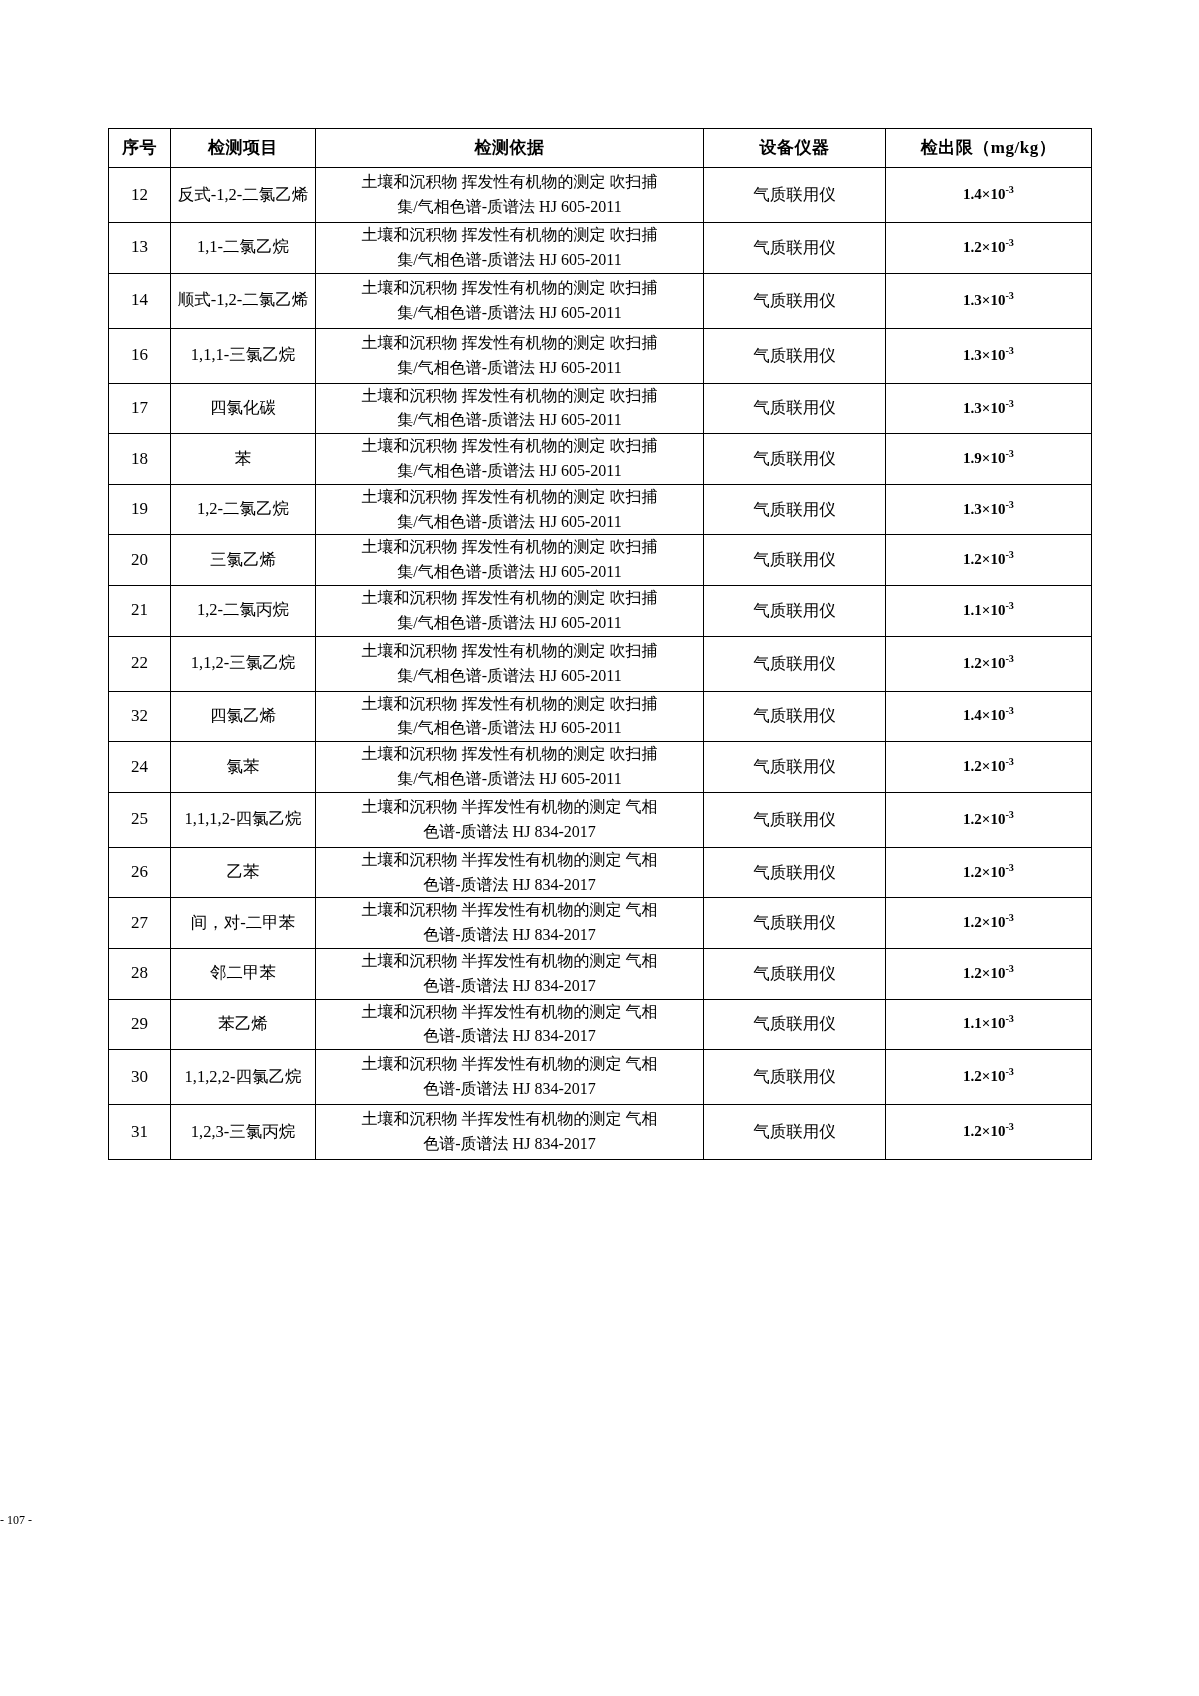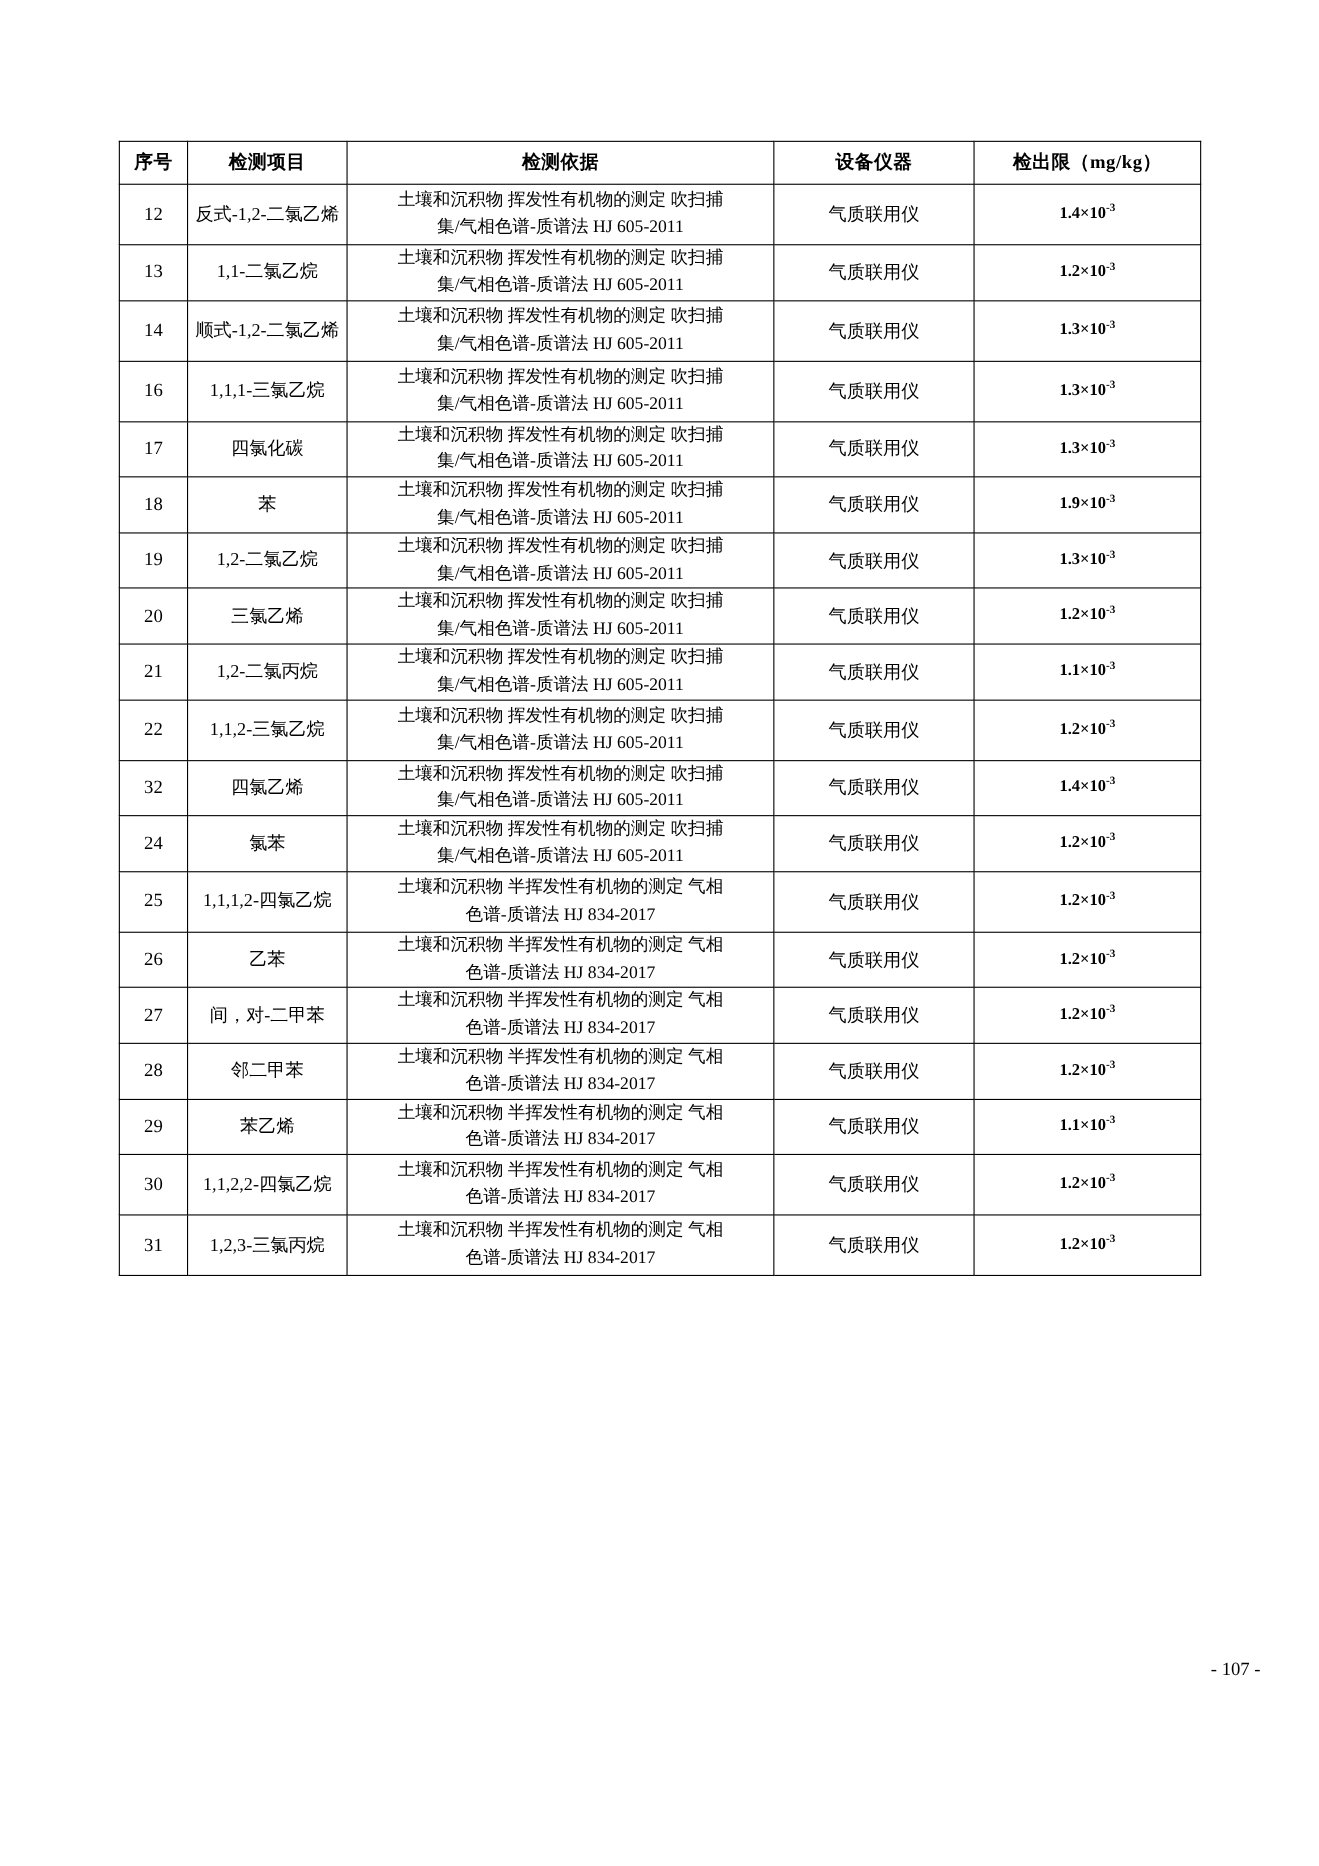--- a/index.html
+++ b/index.html
@@ -77,22 +77,22 @@
   sup {
     font-size: 0.68em;
     vertical-align: super;
     line-height: 0;
   }
   .footer {
     position: absolute;
     left: 0;
     right: 0;
     bottom: 168px;
-    text-align: right;
-    font-size: 17px;
+    text-align: left;
+    font-size: 12px;
     font-family: "Liberation Serif", serif;
   }
   .row-tall td { height: 54px; }
   .row-short td { height: 46px; }
 </style>
 </head>
 <body>
 
 <div class="page">
   <table class="data-table">

